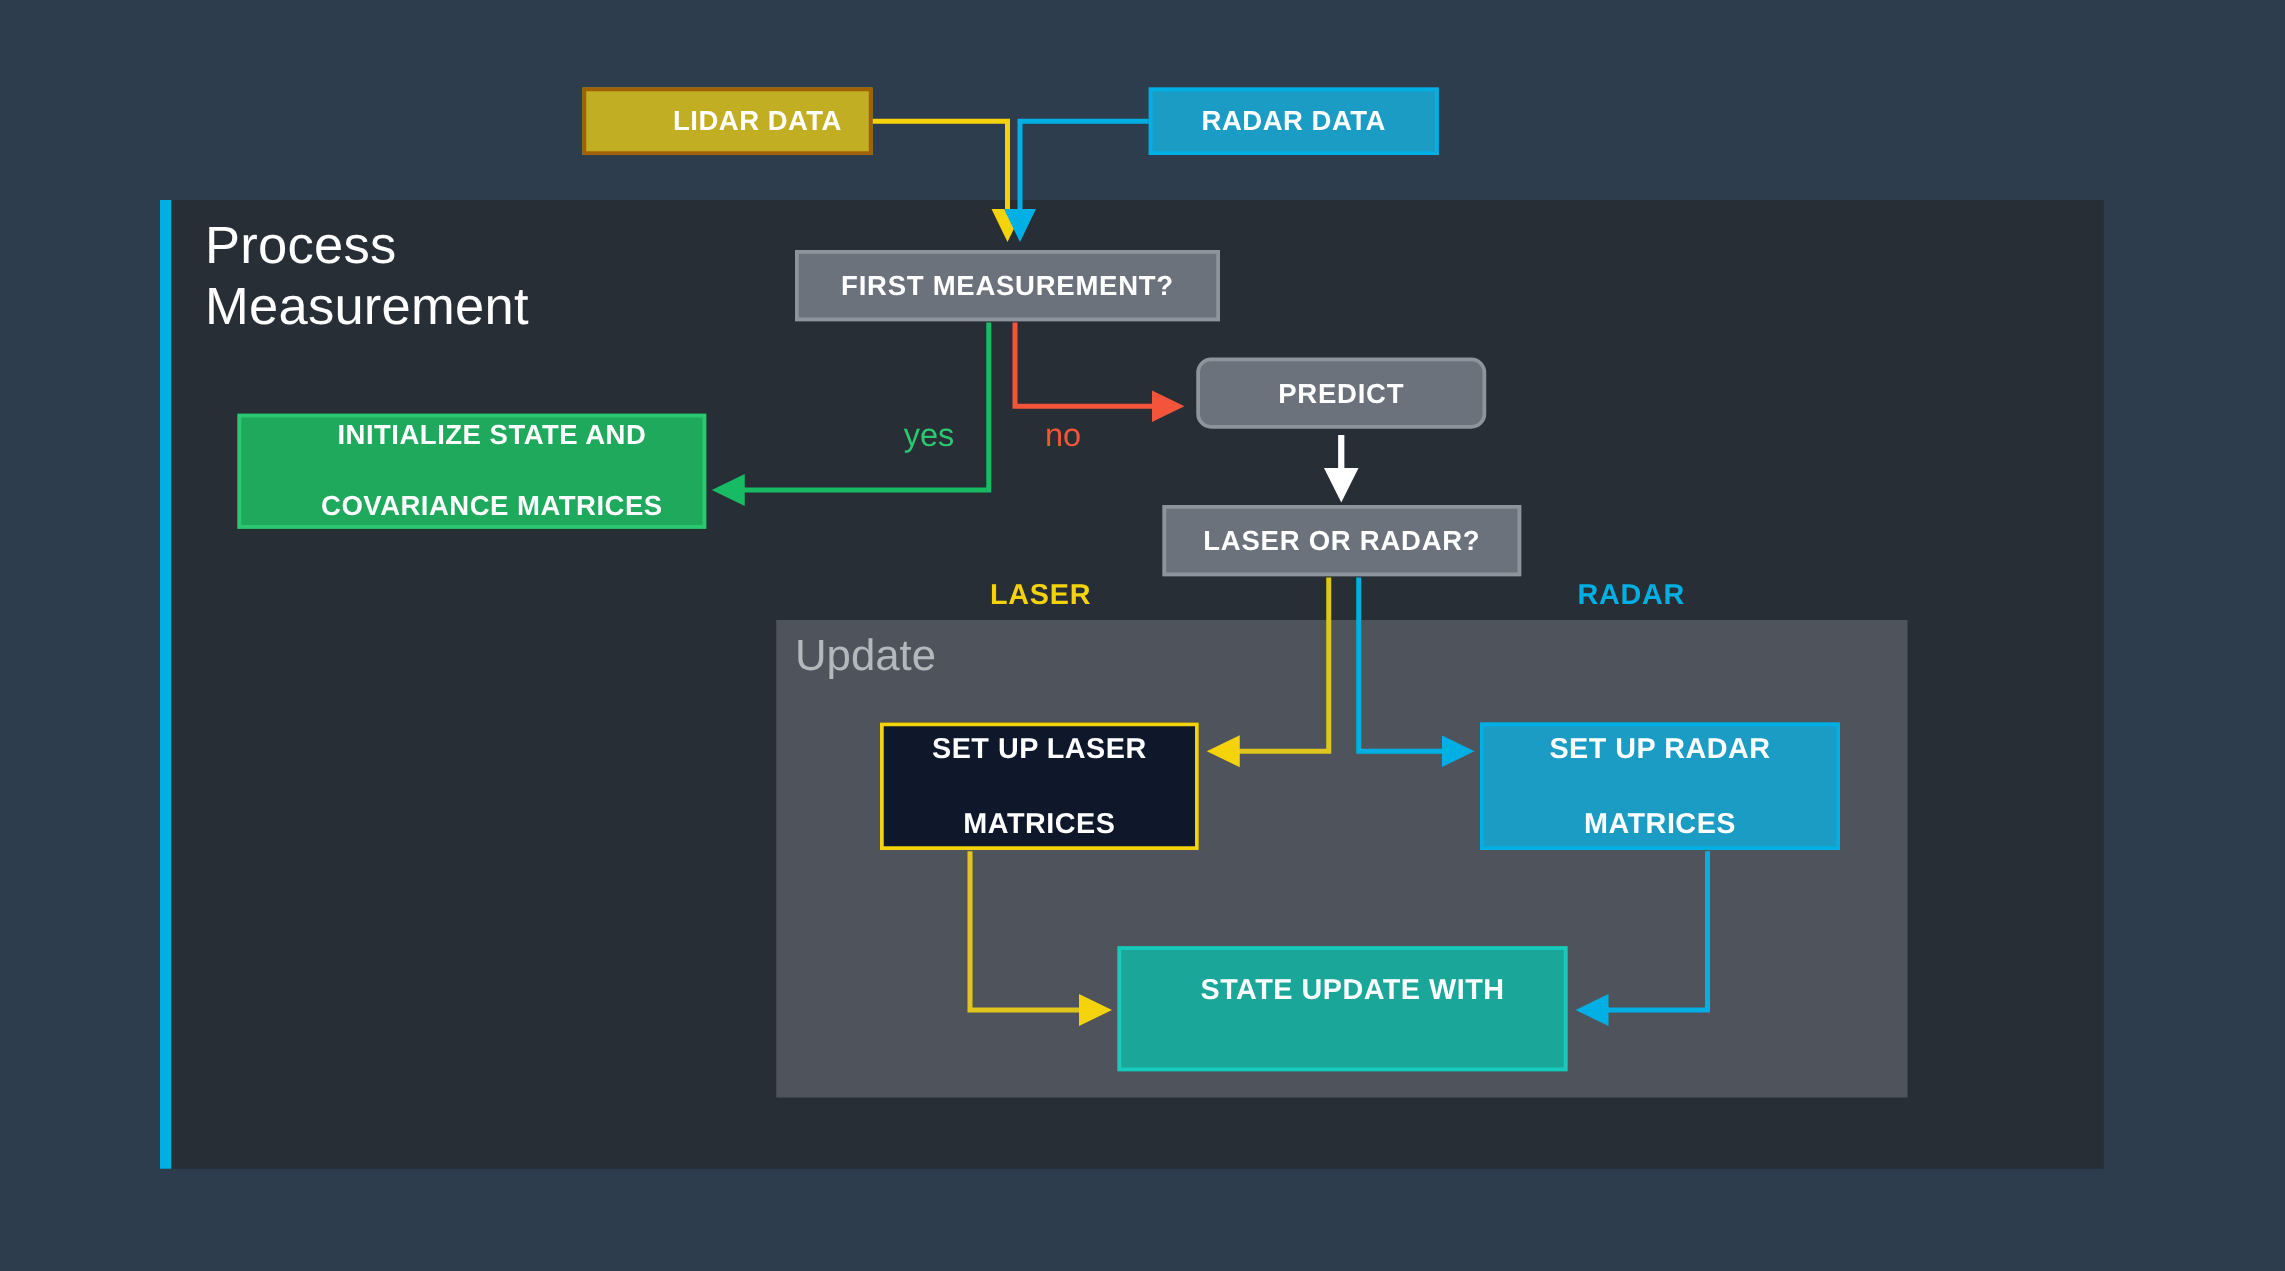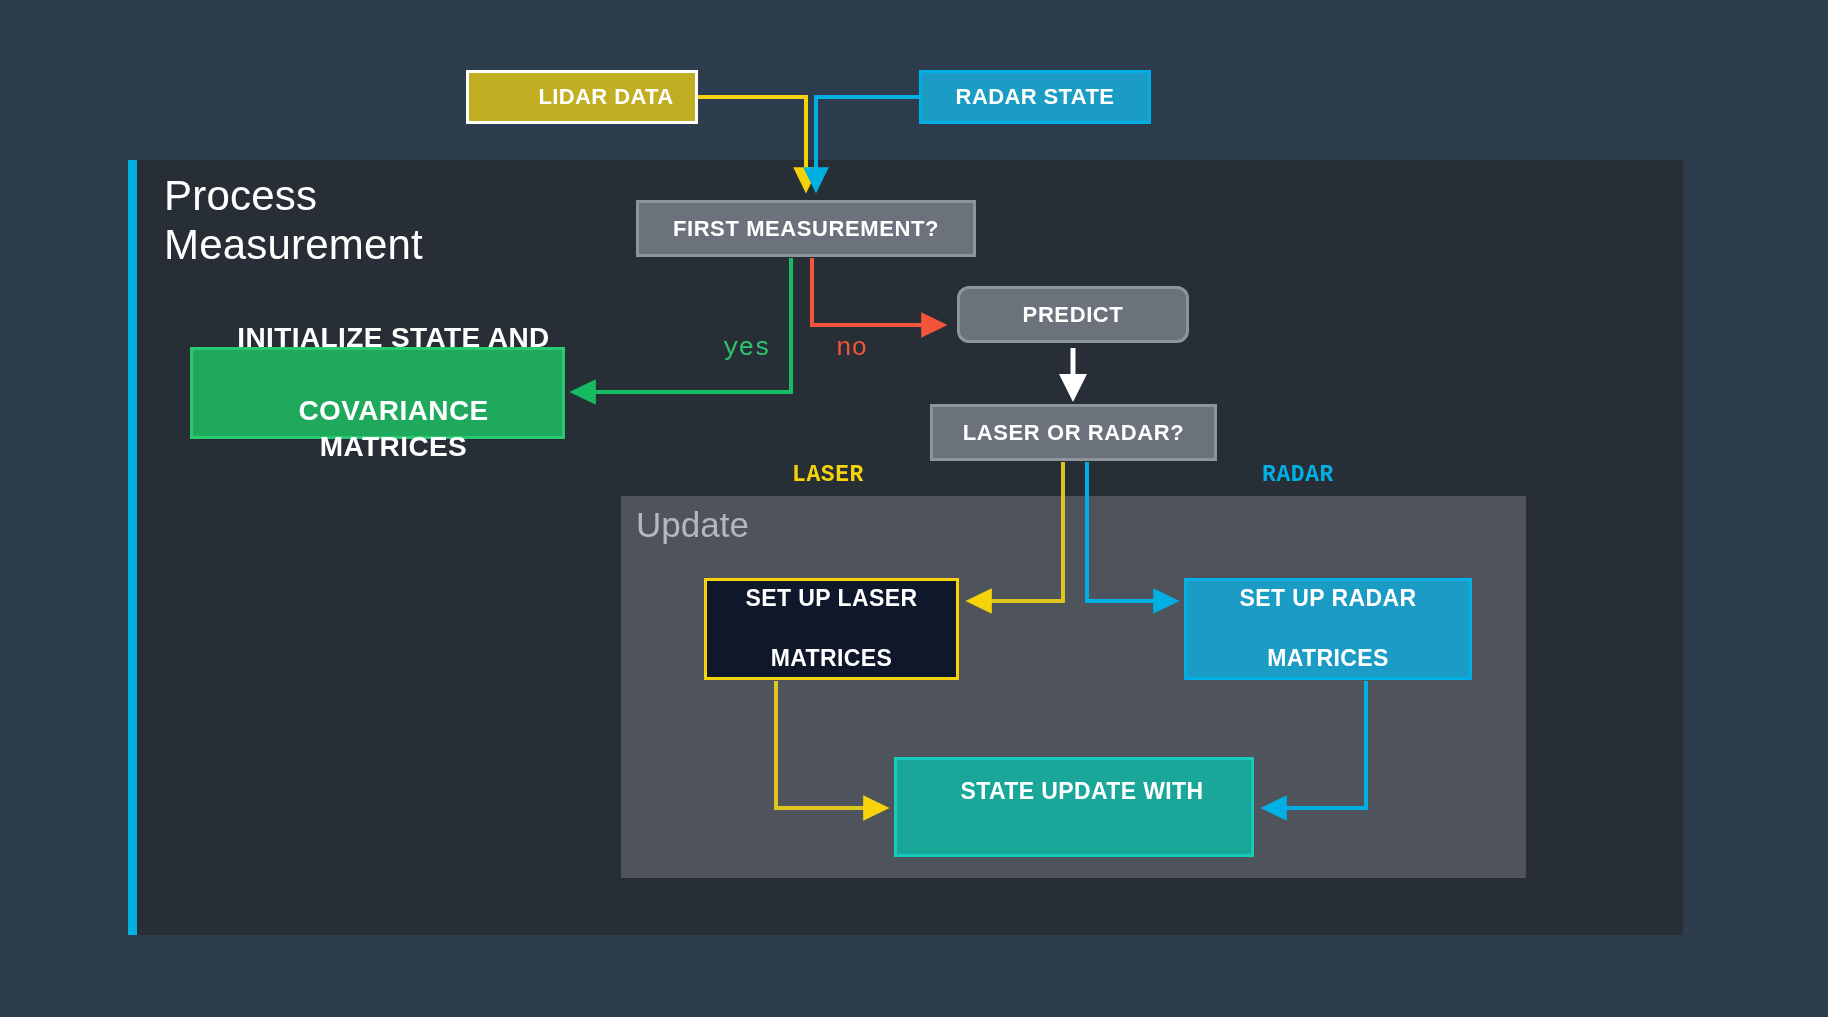--- a/index.html
+++ b/index.html
@@ -77,43 +77,43 @@
     text-align: center;
     color: #ffffff;
     font-weight: bold;
     letter-spacing: 0.4px;
     box-sizing: border-box;
   }
   .node span { display: block; width: 100%; }
 
   .node-lidar {
     left: 466px; top: 70px; width: 232px; height: 54px;
-    background: #c2ae22; border: 3px solid #ffffff; font-size: 22px; padding-left: 48px;
+    background: #c2ae22; border: 3px solid #a16207; font-size: 22px; padding-left: 48px;
   }
   .node-radar {
     left: 919px; top: 70px; width: 232px; height: 54px;
     background: #1a9cc4; border: 3px solid #00b0e4; font-size: 22px;
   }
   .node-decision {
     background: #6c727c; border: 3px solid #8e949c;
     font-size: 22px; letter-spacing: 0.6px;
   }
   .node-first {
     left: 636px; top: 200px; width: 340px; height: 57px;
   }
   .node-predict {
     left: 957px; top: 286px; width: 232px; height: 57px; border-radius: 12px;
   }
   .node-laserradar {
     left: 930px; top: 404px; width: 287px; height: 57px;
   }
   .node-init {
-    left: 190px; top: 347px; width: 375px; height: 92px;
+    left: 190px; top: 331px; width: 375px; height: 92px;
     background: #1ea95c; border: 3px solid #2bc96f;
-    font-size: 28px; line-height: 1.3; padding-left: 32px;
+    font-size: 22px; line-height: 1.3; padding-left: 32px;
   }
   .node-setlaser {
     left: 704px; top: 578px; width: 255px; height: 102px;
     background: #0f172a; border: 3px solid #f5d30b;
     font-size: 23px; line-height: 1.3;
   }
   .node-setradar {
     left: 1184px; top: 578px; width: 288px; height: 102px;
     background: #1a9cc4; border: 3px solid #00b0e4;
     font-size: 23px; line-height: 1.3;
@@ -122,21 +122,20 @@
     left: 894px; top: 757px; width: 360px; height: 100px;
     background: #1aa79a; border: 3px solid #17cbbc;
     font-size: 23px; line-height: 1.3; padding-left: 16px;
   }
 
   
   .edge-label {
     position: absolute;
     font-size: 26px;
     font-weight: 400;
-    font-family: Liberation Mono, monospace;
   }
   .label-yes { left: 723px; top: 333px; color: #2bc96f; }
   .label-no  { left: 836px; top: 333px; color: #f4553a; }
   .label-laser {
     left: 792px; top: 462px; color: #f5d30b;
     font-size: 23px; font-weight: bold; letter-spacing: 0.6px;
   }
   .label-radar {
     left: 1262px; top: 462px; color: #00b0e4;
     font-size: 23px; font-weight: bold; letter-spacing: 0.6px;
@@ -193,21 +192,21 @@
 
     <path d="M776,681 L776,808 L876,808" fill="none" stroke="#e0c51c" stroke-width="4" marker-end="url(#ah-yellow)"></path>
 
     <path d="M1366,681 L1366,808 L1274,808" fill="none" stroke="#00b0e4" stroke-width="4" marker-end="url(#ah-blue)"></path>
   </svg>
 
   <div class="node node-lidar">
     <span>LIDAR DATA</span>
   </div>
   <div class="node node-radar">
-    <span>RADAR STATE</span>
+    <span>RADAR DATA</span>
   </div>
 
   <div class="node node-decision node-first">
     <span>FIRST MEASUREMENT?</span>
   </div>
   <div class="node node-decision node-predict">
     <span>PREDICT</span>
   </div>
   <div class="node node-decision node-laserradar">
     <span>LASER OR RADAR?</span>

